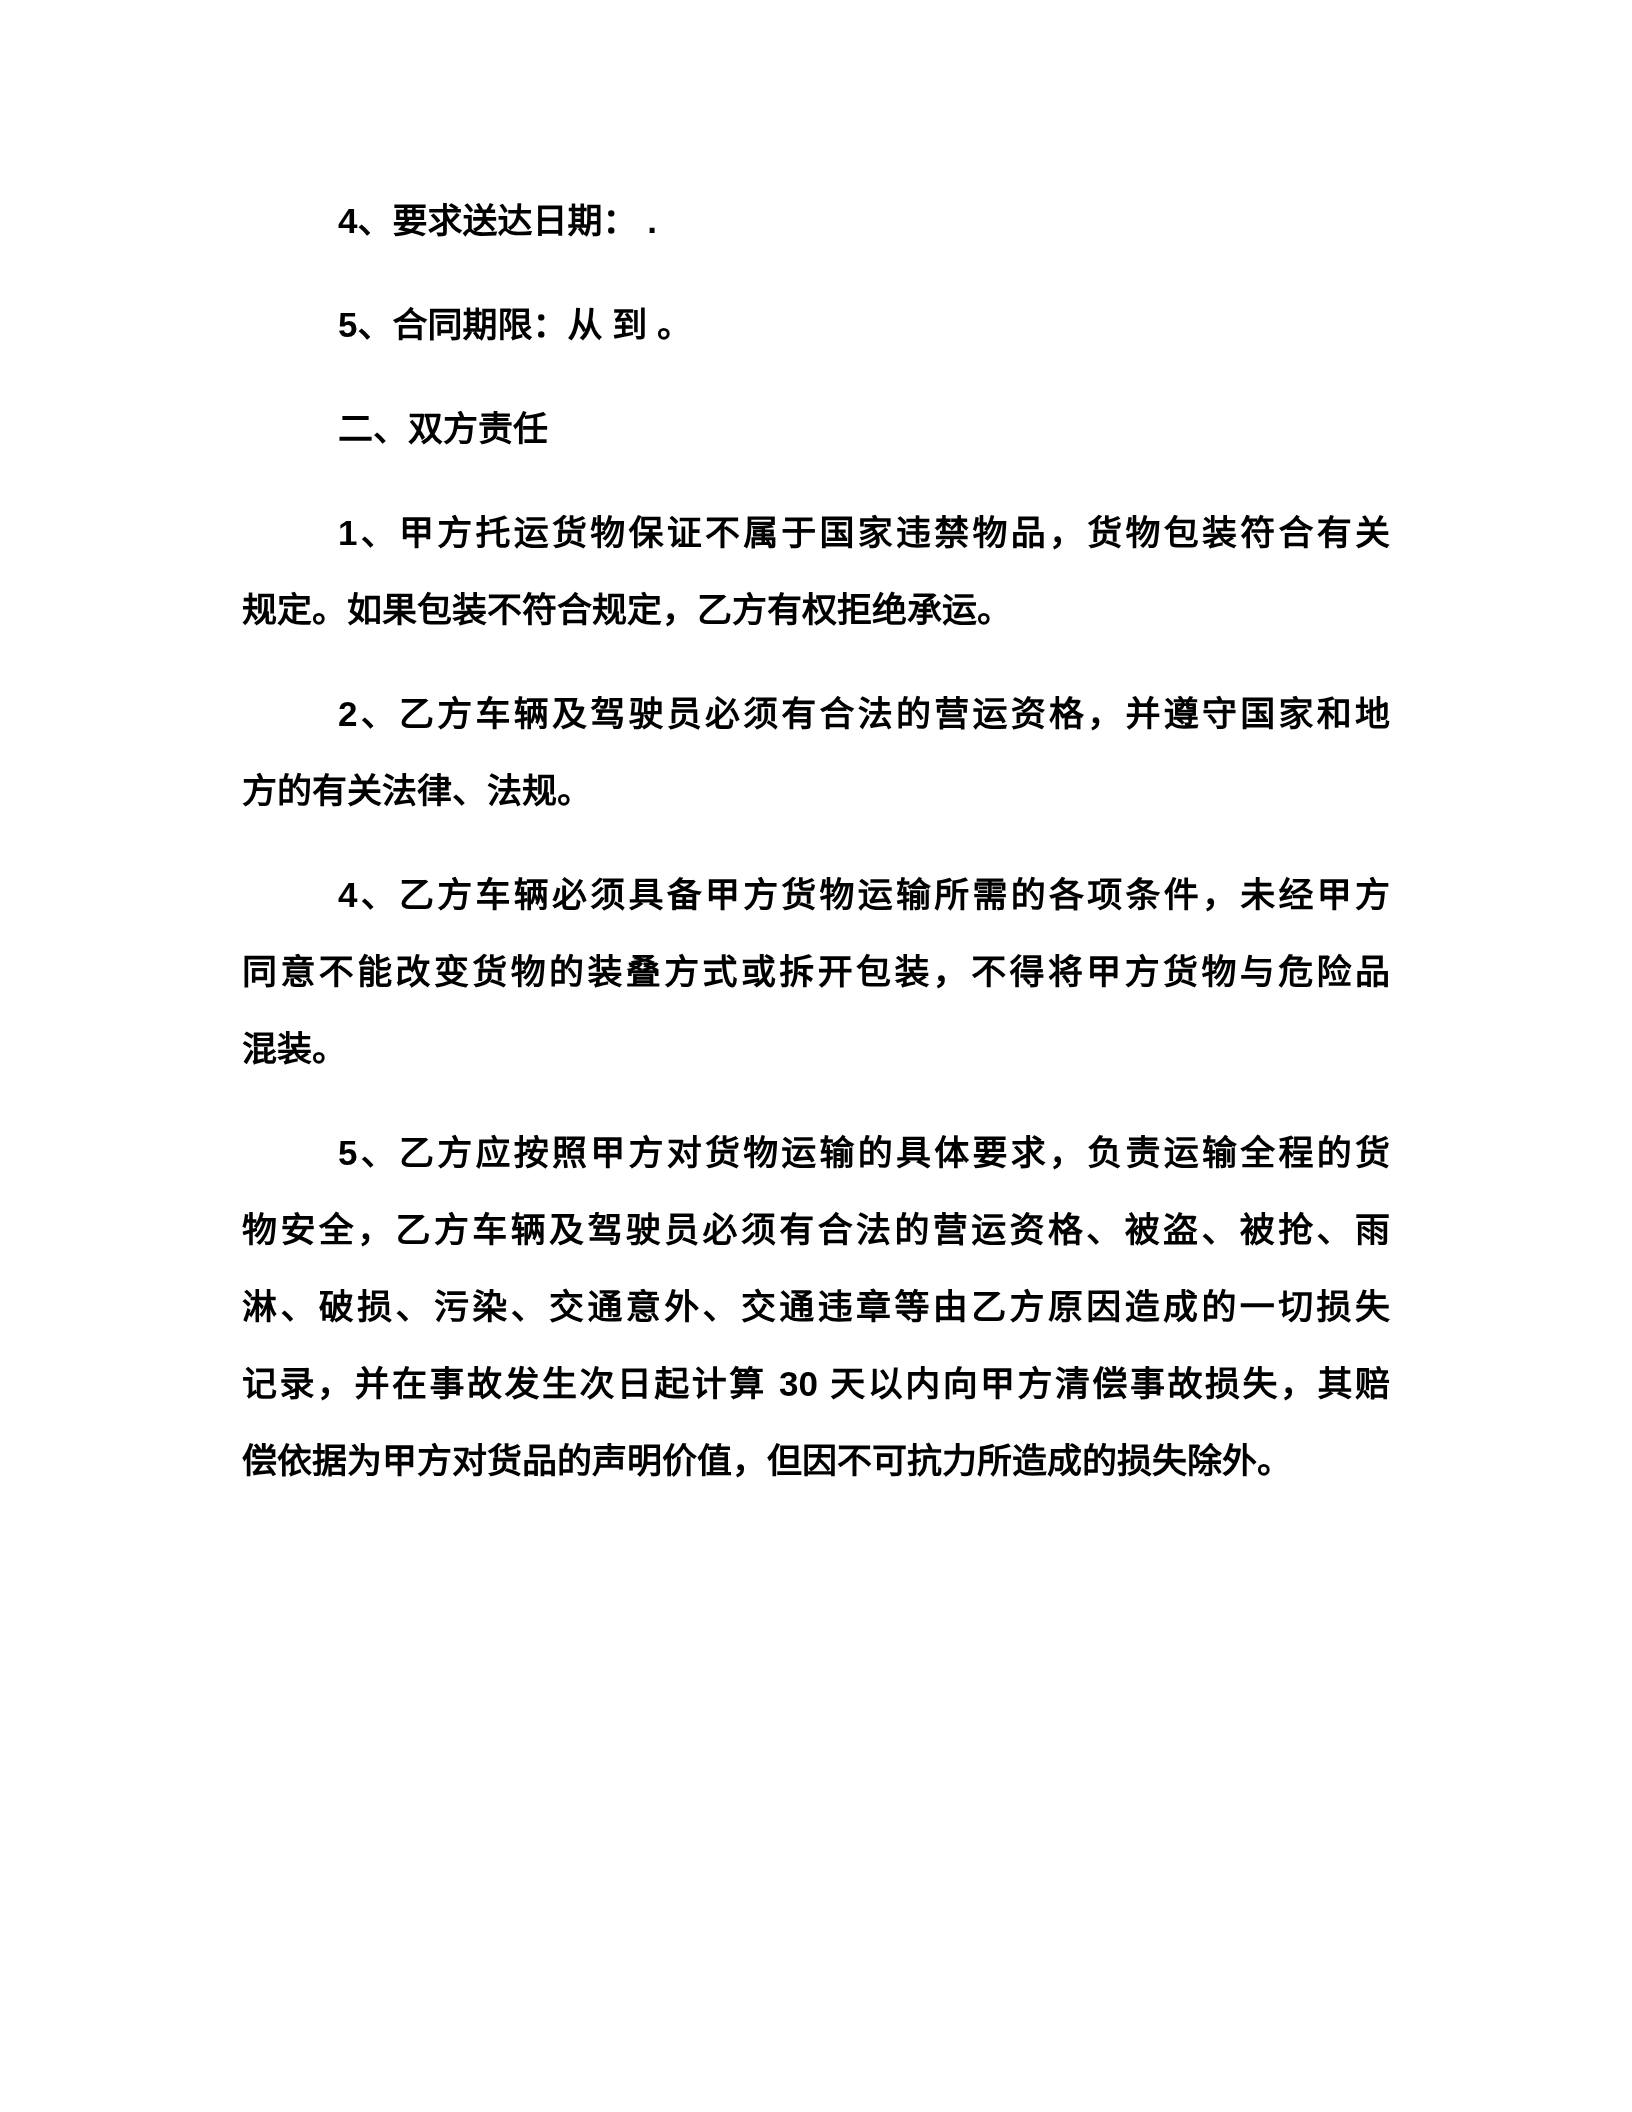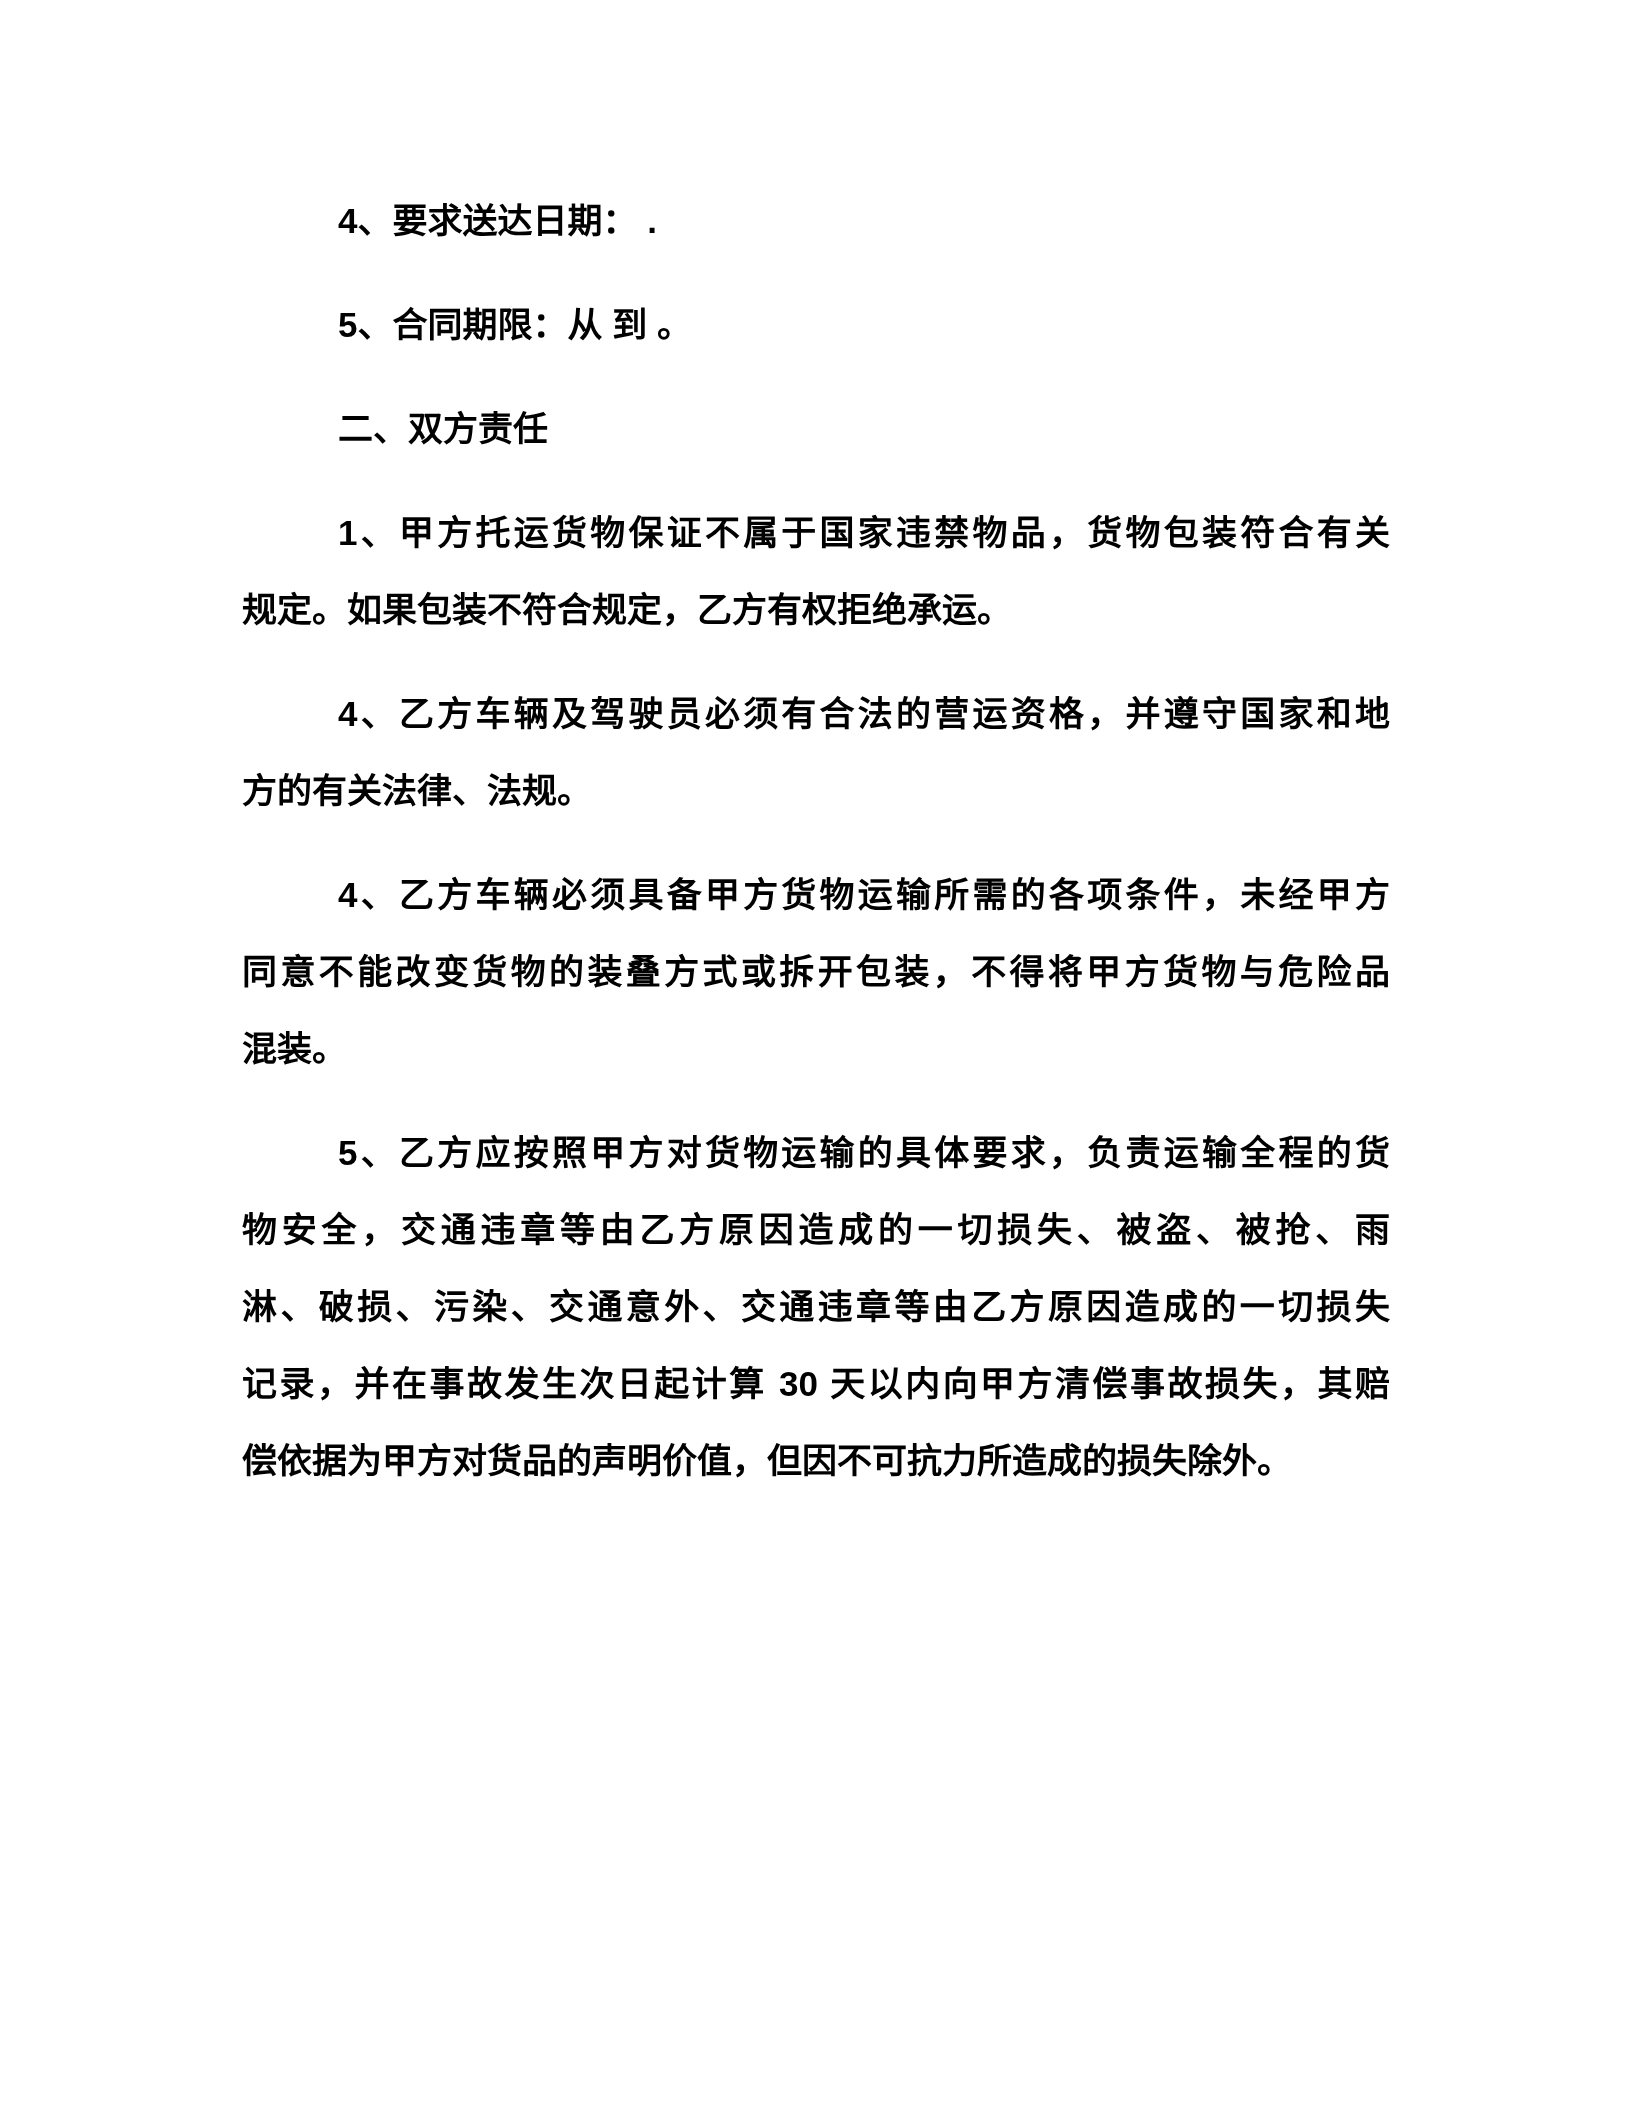--- a/index.html
+++ b/index.html
@@ -66,33 +66,33 @@
     <div class="para">
       <div class="line first">二、双方责任</div>
     </div>
 
     <div class="para">
       <div class="line first full">1、甲方托运货物保证不属于国家违禁物品，货物包装符合有关</div>
       <div class="line">规定。如果包装不符合规定，乙方有权拒绝承运。</div>
     </div>
 
     <div class="para">
-      <div class="line first full">4、乙方车辆及驾驶员必须有合法的营运资格，并遵守国家和地</div>
+      <div class="line first full">2、乙方车辆及驾驶员必须有合法的营运资格，并遵守国家和地</div>
       <div class="line">方的有关法律、法规。</div>
     </div>
 
     <div class="para">
       <div class="line first full">4、乙方车辆必须具备甲方货物运输所需的各项条件，未经甲方</div>
       <div class="line full">同意不能改变货物的装叠方式或拆开包装，不得将甲方货物与危险品</div>
       <div class="line">混装。</div>
     </div>
 
 
     <div class="para">
       <div class="line first full">5、乙方应按照甲方对货物运输的具体要求，负责运输全程的货</div>
-      <div class="line full">物安全，交通违章等由乙方原因造成的一切损失、被盗、被抢、雨</div>
+      <div class="line full">物安全，乙方车辆及驾驶员必须有合法的营运资格、被盗、被抢、雨</div>
       <div class="line full">淋、破损、污染、交通意外、交通违章等由乙方原因造成的一切损失</div>
       <div class="line full">记录，并在事故发生次日起计算 30 天以内向甲方清偿事故损失，其赔</div>
       <div class="line">偿依据为甲方对货品的声明价值，但因不可抗力所造成的损失除外。</div>
     </div>
 
   </div>
 </div>
 
 </body></html>

